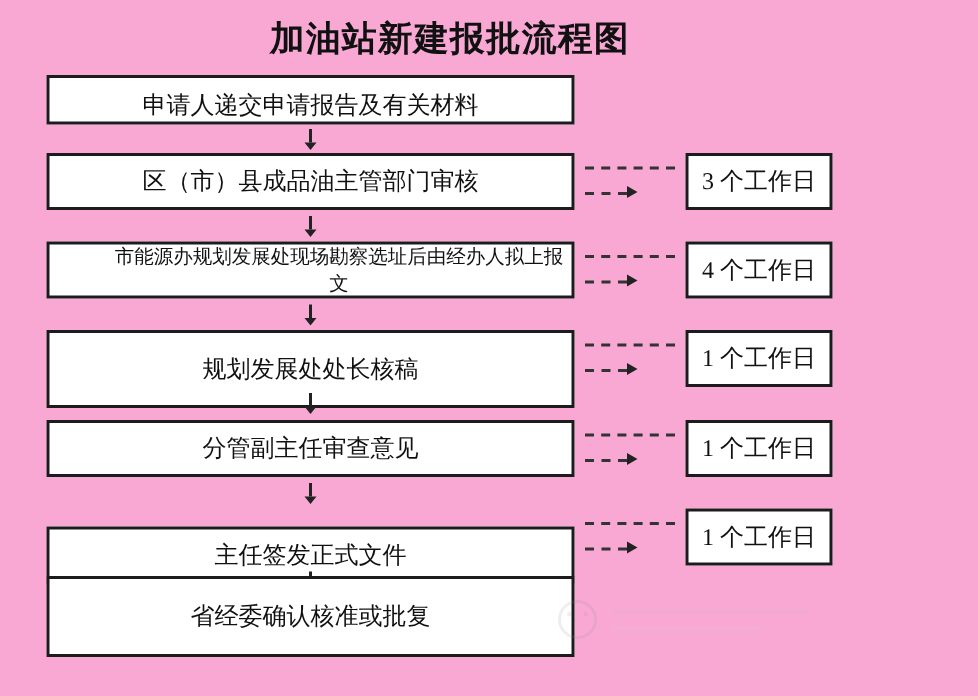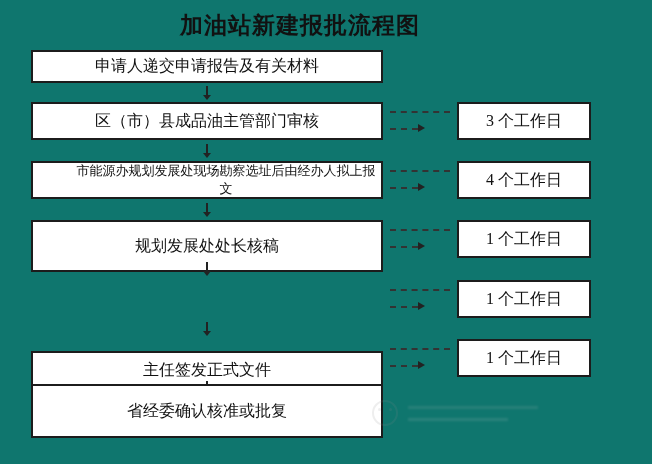--- a/index.html
+++ b/index.html
@@ -5,21 +5,21 @@
   html, body {
     margin: 0;
     padding: 0;
     background: #ffffff;
     font-family: "Liberation Serif", "DejaVu Serif", serif;
   }
   .canvas {
     position: relative;
     width: 652px;
     height: 464px;
-    background: #0f766e;
+    background: #f9a8d4;
     overflow: hidden;
   }
   .page-title {
     position: absolute;
     left: 0;
     top: 10px;
     width: 600px;
     text-align: center;
     font-size: 23px;
     font-weight: bold;
@@ -38,21 +38,21 @@
     justify-content: center;
     text-align: center;
     font-size: 16px;
     color: #111111;
     box-sizing: border-box;
   }
   .main-box.small-text { font-size: 13px; padding-left: 38px; }
   .duration-box {
     position: absolute;
     left: 457px;
-    width: 134px;
+    width: 98px;
     border: 2px solid #1c1c1c;
     background: #ffffff;
     display: flex;
     align-items: center;
     justify-content: center;
     font-size: 16px;
     color: #111111;
     box-sizing: border-box;
     text-align: right;
   }
@@ -151,21 +151,21 @@
     filter: blur(1px);
   }
 </style>
 </head>
 <body>
 
 <div class="canvas">
 
   <h1 class="page-title">加油站新建报批流程图</h1>
 
-  <div class="main-box" style="top:50px;height:33px;">
+  <div class="main-box" style="top:50px;height:33px;align-items:flex-end;">
     <span>申请人递交申请报告及有关材料</span>
   </div>
   <div class="varrow" style="top:86px;"></div>
 
   <div class="main-box" style="top:102px;height:38px;">
     <span>区（市）县成品油主管部门审核</span>
   </div>
   <div class="connector" style="top:102px;">
     <div class="dash-long"></div>
     <div class="dash-arrow"></div>
@@ -192,20 +192,23 @@
   </div>
   <div class="connector" style="top:220px;">
     <div class="dash-long"></div>
     <div class="dash-arrow"></div>
   </div>
   <div class="duration-box" style="top:220px;height:38px;">
     <span>1 个工作日</span>
   </div>
   <div class="varrow" style="top:262px;"></div>
 
+  <div class="main-box" style="top:280px;height:38px;">
+    <span>分管副主任审查意见</span>
+  </div>
   <div class="connector" style="top:280px;">
     <div class="dash-long"></div>
     <div class="dash-arrow"></div>
   </div>
   <div class="duration-box" style="top:280px;height:38px;">
     <span>1 个工作日</span>
   </div>
   <div class="varrow" style="top:322px;"></div>
 
   <div class="main-box" style="top:351px;height:38px;">

